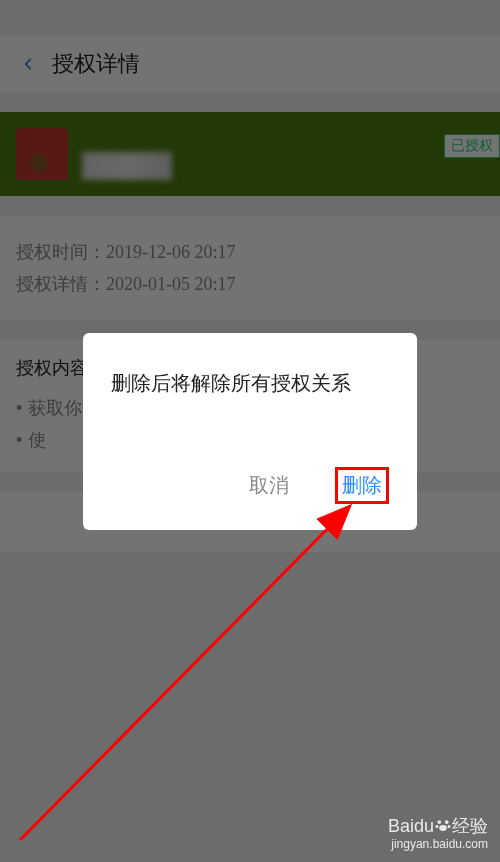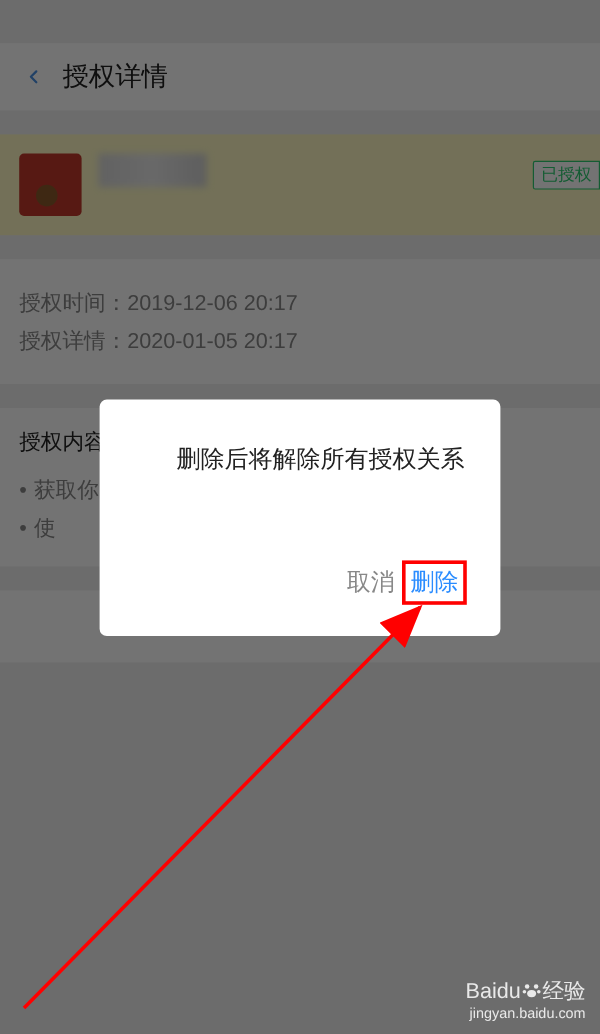--- a/index.html
+++ b/index.html
@@ -27,25 +27,25 @@
       align-items: center;
       justify-content: center;
     }
     .page-title {
       font-size: 22px;
       color: #222;
       margin-left: 12px;
       font-weight: 500;
     }
     .app-card {
-      background: #fef9c3;
+      background: #4d7c0f;
       margin-top: 20px;
       padding: 16px;
       display: flex;
-      align-items: flex-start;
+      align-items: flex-end;
       position: relative;
     }
     .app-icon {
       width: 52px;
       height: 52px;
       border-radius: 4px;
       background: #c0392b;
       display: flex;
       align-items: center;
       justify-content: center;
@@ -79,20 +79,21 @@
       border: 1px solid #2ecc71;
       color: #2ecc71;
       font-size: 14px;
       padding: 2px 6px;
       border-radius: 2px 0 0 2px;
     }
     .time-section {
       background: #fff;
       margin-top: 20px;
       padding: 20px 16px;
+      font-family: Liberation Serif, serif;
     }
     .time-row {
       font-size: 18px;
       color: #888;
       line-height: 32px;
     }
     .content-section {
       background: #fff;
       margin-top: 20px;
       padding: 16px;
@@ -131,25 +132,25 @@
       background: #fff;
       border-radius: 6px;
       overflow: visible;
       padding: 36px 28px 18px;
       position: relative;
     }
     .dialog-msg {
       font-size: 20px;
       color: #222;
       line-height: 28px;
-      margin-left: 36px;
     }
     .dialog-actions {
       display: flex;
       justify-content: flex-end;
+      gap: 40px;
       margin-top: 70px;
       padding-bottom: 8px;
     }
     .dialog-btn {
       font-size: 20px;
       background: none;
       border: none;
       cursor: pointer;
       padding: 4px 6px;
     }

